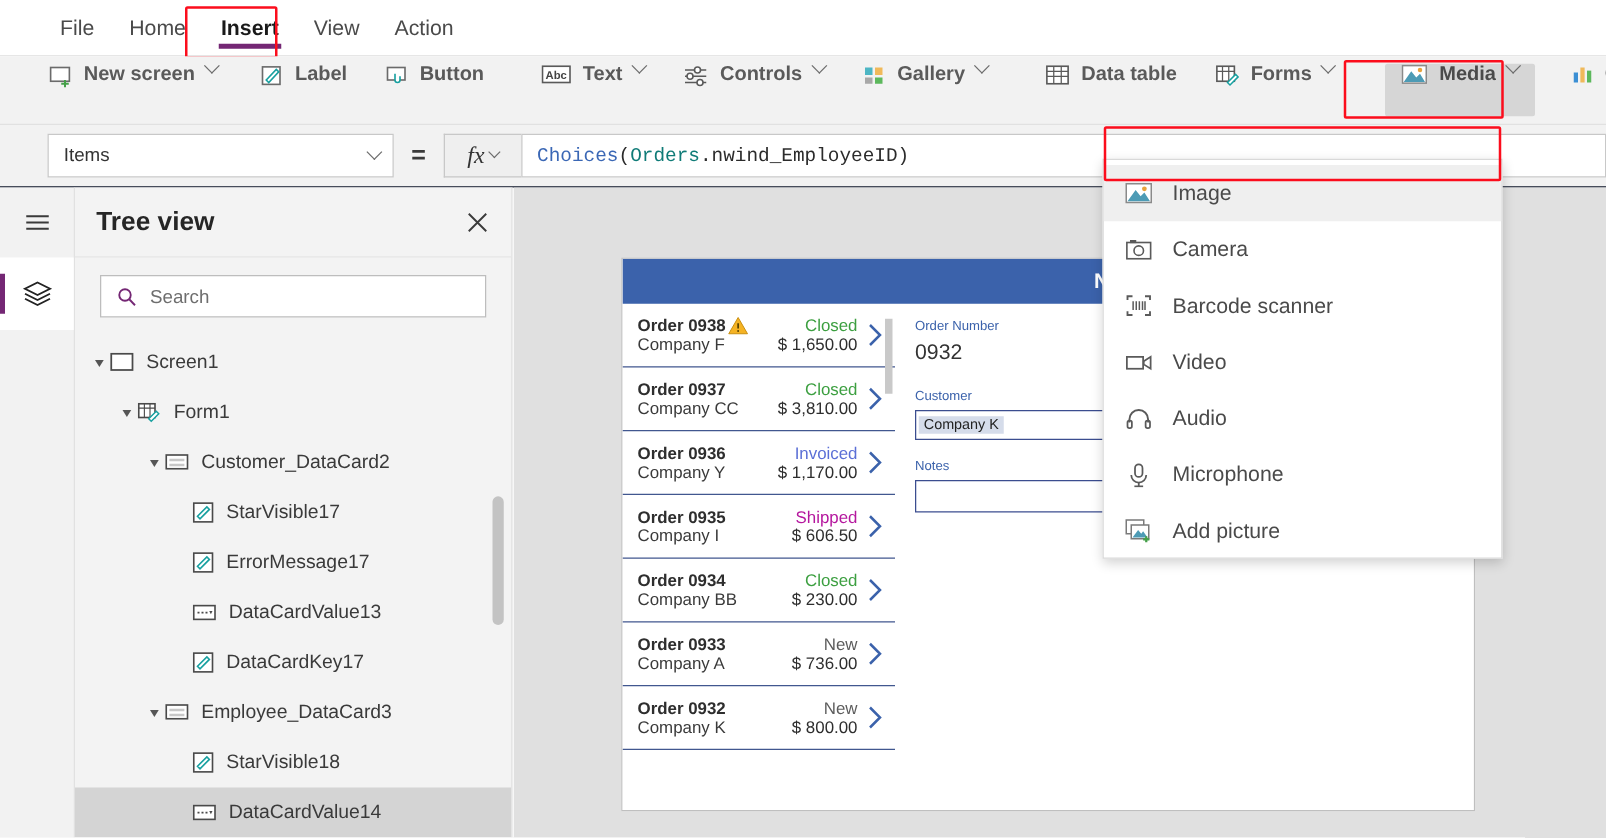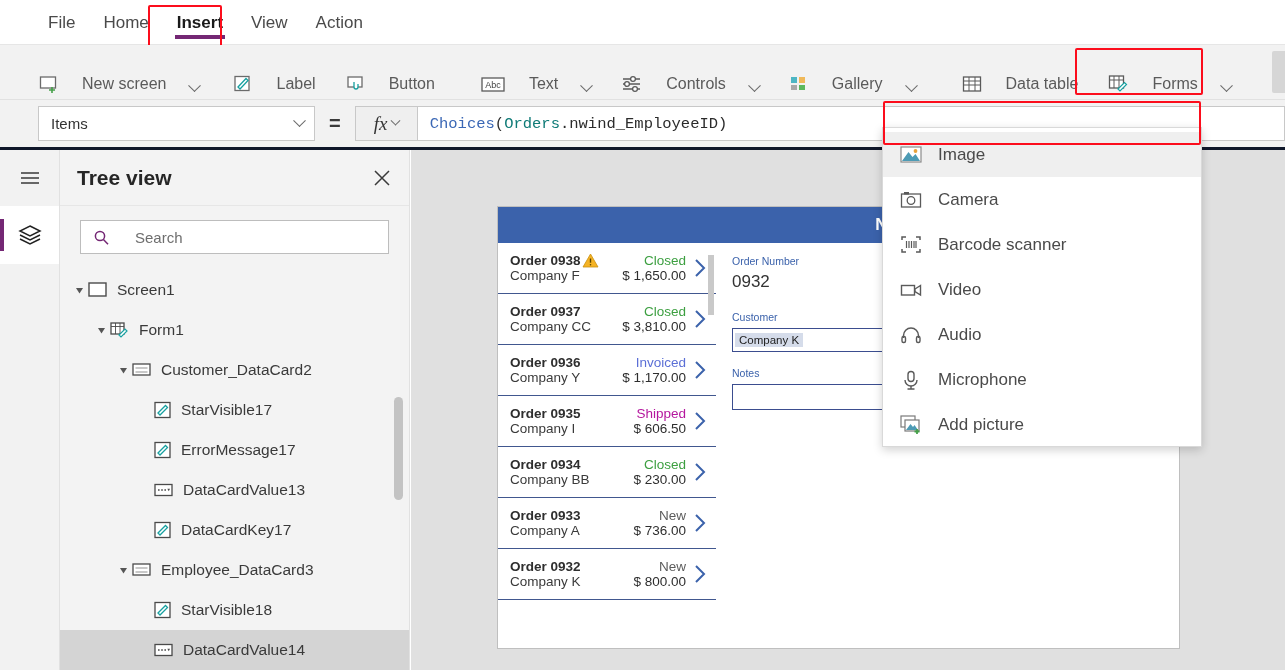--- a/index.html
+++ b/index.html
@@ -35,39 +35,40 @@
   }
 
   
   .ribbon {
     position: absolute; top: 45px; left: 0; width: 1285px; height: 55px;
     background: #f2f2f2; border-bottom: 1px solid #e1e1e1;
     display: flex; align-items: center;
   }
   .rb-sep { width: 1px; height: 38px; background: #d8d8d8; margin: 0 2px; }
   .rb-btn {
-    display: flex; align-items: flex-end; gap: 24px;
+    display: flex; align-items: flex-start; gap: 9px;
     height: 42px; padding: 0 13px; margin: 0 2px;
     font-size: 16px; color: #5a5a5a; white-space: nowrap; cursor: default;
     border-radius: 2px;
+    font-weight: bold;
   }
   .rb-btn.selected { background: #d6d6d6; color: #4a4a4a; }
   .chev {
     display: inline-block; width: 9px; height: 9px;
     border-right: 1.6px solid #6b6b6b; border-bottom: 1.6px solid #6b6b6b;
     transform: rotate(45deg) translate(-2px,-2px);
     flex: none;
   }
   .ico { flex: none; display: block; }
 
   
   .fbar {
     position: absolute; top: 100px; left: 0; width: 1285px; height: 50px;
     background: #f2f2f2; display: flex; align-items: center;
-    border-bottom: 3px solid #0f172a;
+    border-bottom: 1px solid #0f172a;
   }
   .prop-select {
     margin-left: 38px; width: 277px; height: 35px;
     background: #ffffff; border: 1px solid #c8c8c8;
     display: flex; align-items: center; justify-content: space-between;
     padding: 0 10px 0 12px; font-size: 15px; color: #333;
   }
   .eq { margin: 0 14px; font-size: 20px; font-weight: bold; color: #3a3a3a; }
   .fx-box {
     width: 62px; height: 35px; background: #efefef; border: 1px solid #c8c8c8;
@@ -110,21 +111,21 @@
   .tree-head {
     height: 56px; display: flex; align-items: center;
     padding: 0 16px 0 17px; border-bottom: 1px solid #e6e6e6;
     background: #f3f3f3;
   }
   .tree-title { font-size: 21px; color: #262626; flex: 1; font-weight: bold; }
   .close-x { width: 22px; height: 22px; cursor: pointer; }
   .search-wrap { padding: 14px 20px 10px 20px; }
   .search-box {
     height: 34px; background: #ffffff; border: 1px solid #bdbdbd;
-    display: flex; align-items: center; gap: 25px; padding: 0 12px;
+    display: flex; align-items: center; gap: 10px; padding: 0 12px;
   }
   .search-ph { font-size: 15px; color: #6e6e6e; }
   .tree-list { padding-top: 6px; position: relative; }
   .tnode {
     height: 40px; display: flex; align-items: center; font-size: 15.5px; color: #3a3a3a;
     padding-right: 10px; cursor: default;
   }
   .tnode.sel { background: #d4d4d4; }
   .tw { display: inline-block; width: 14px; flex: none; }
   .tw svg { display: block; }

